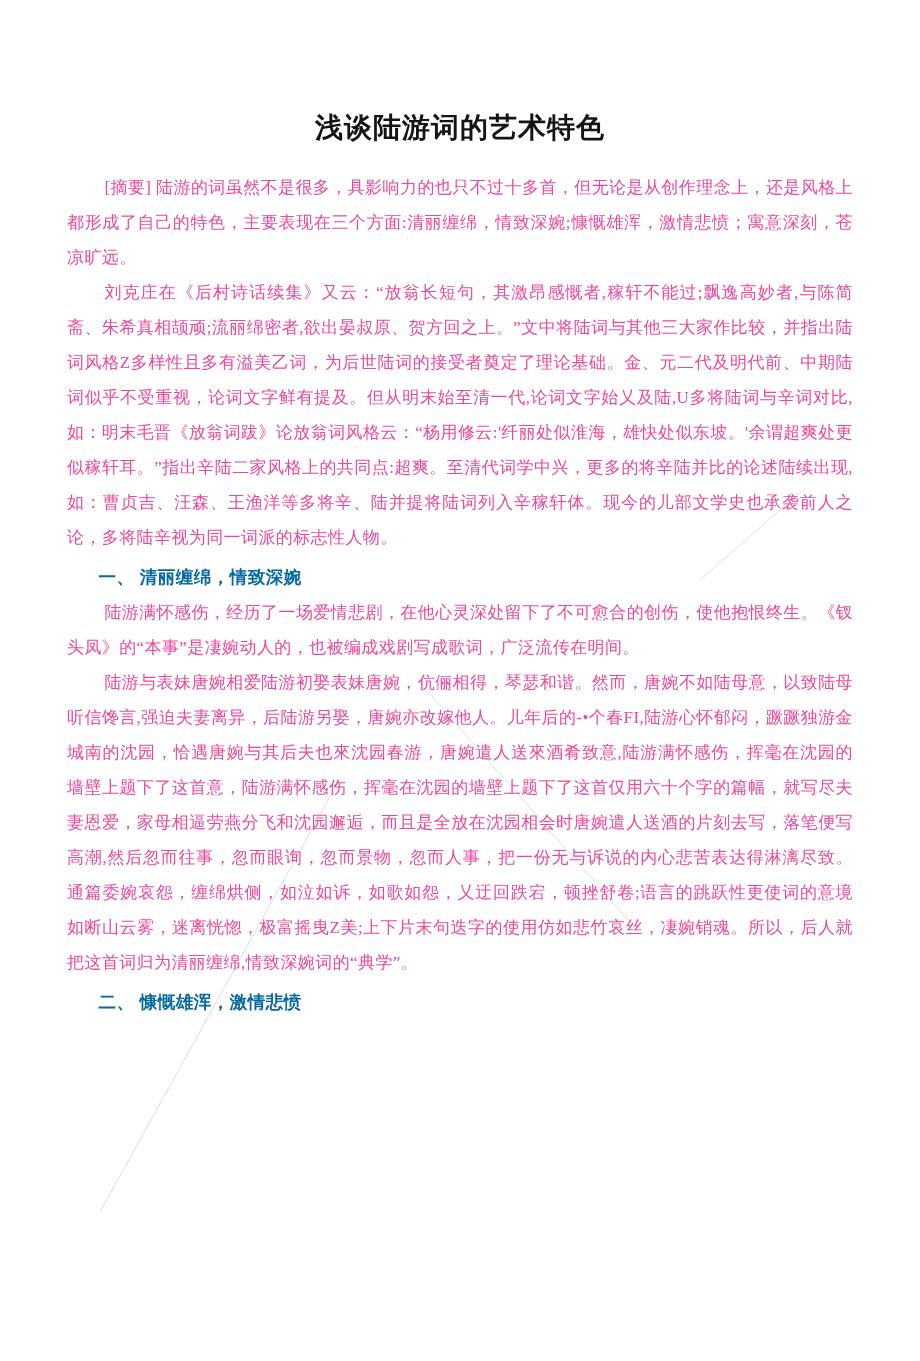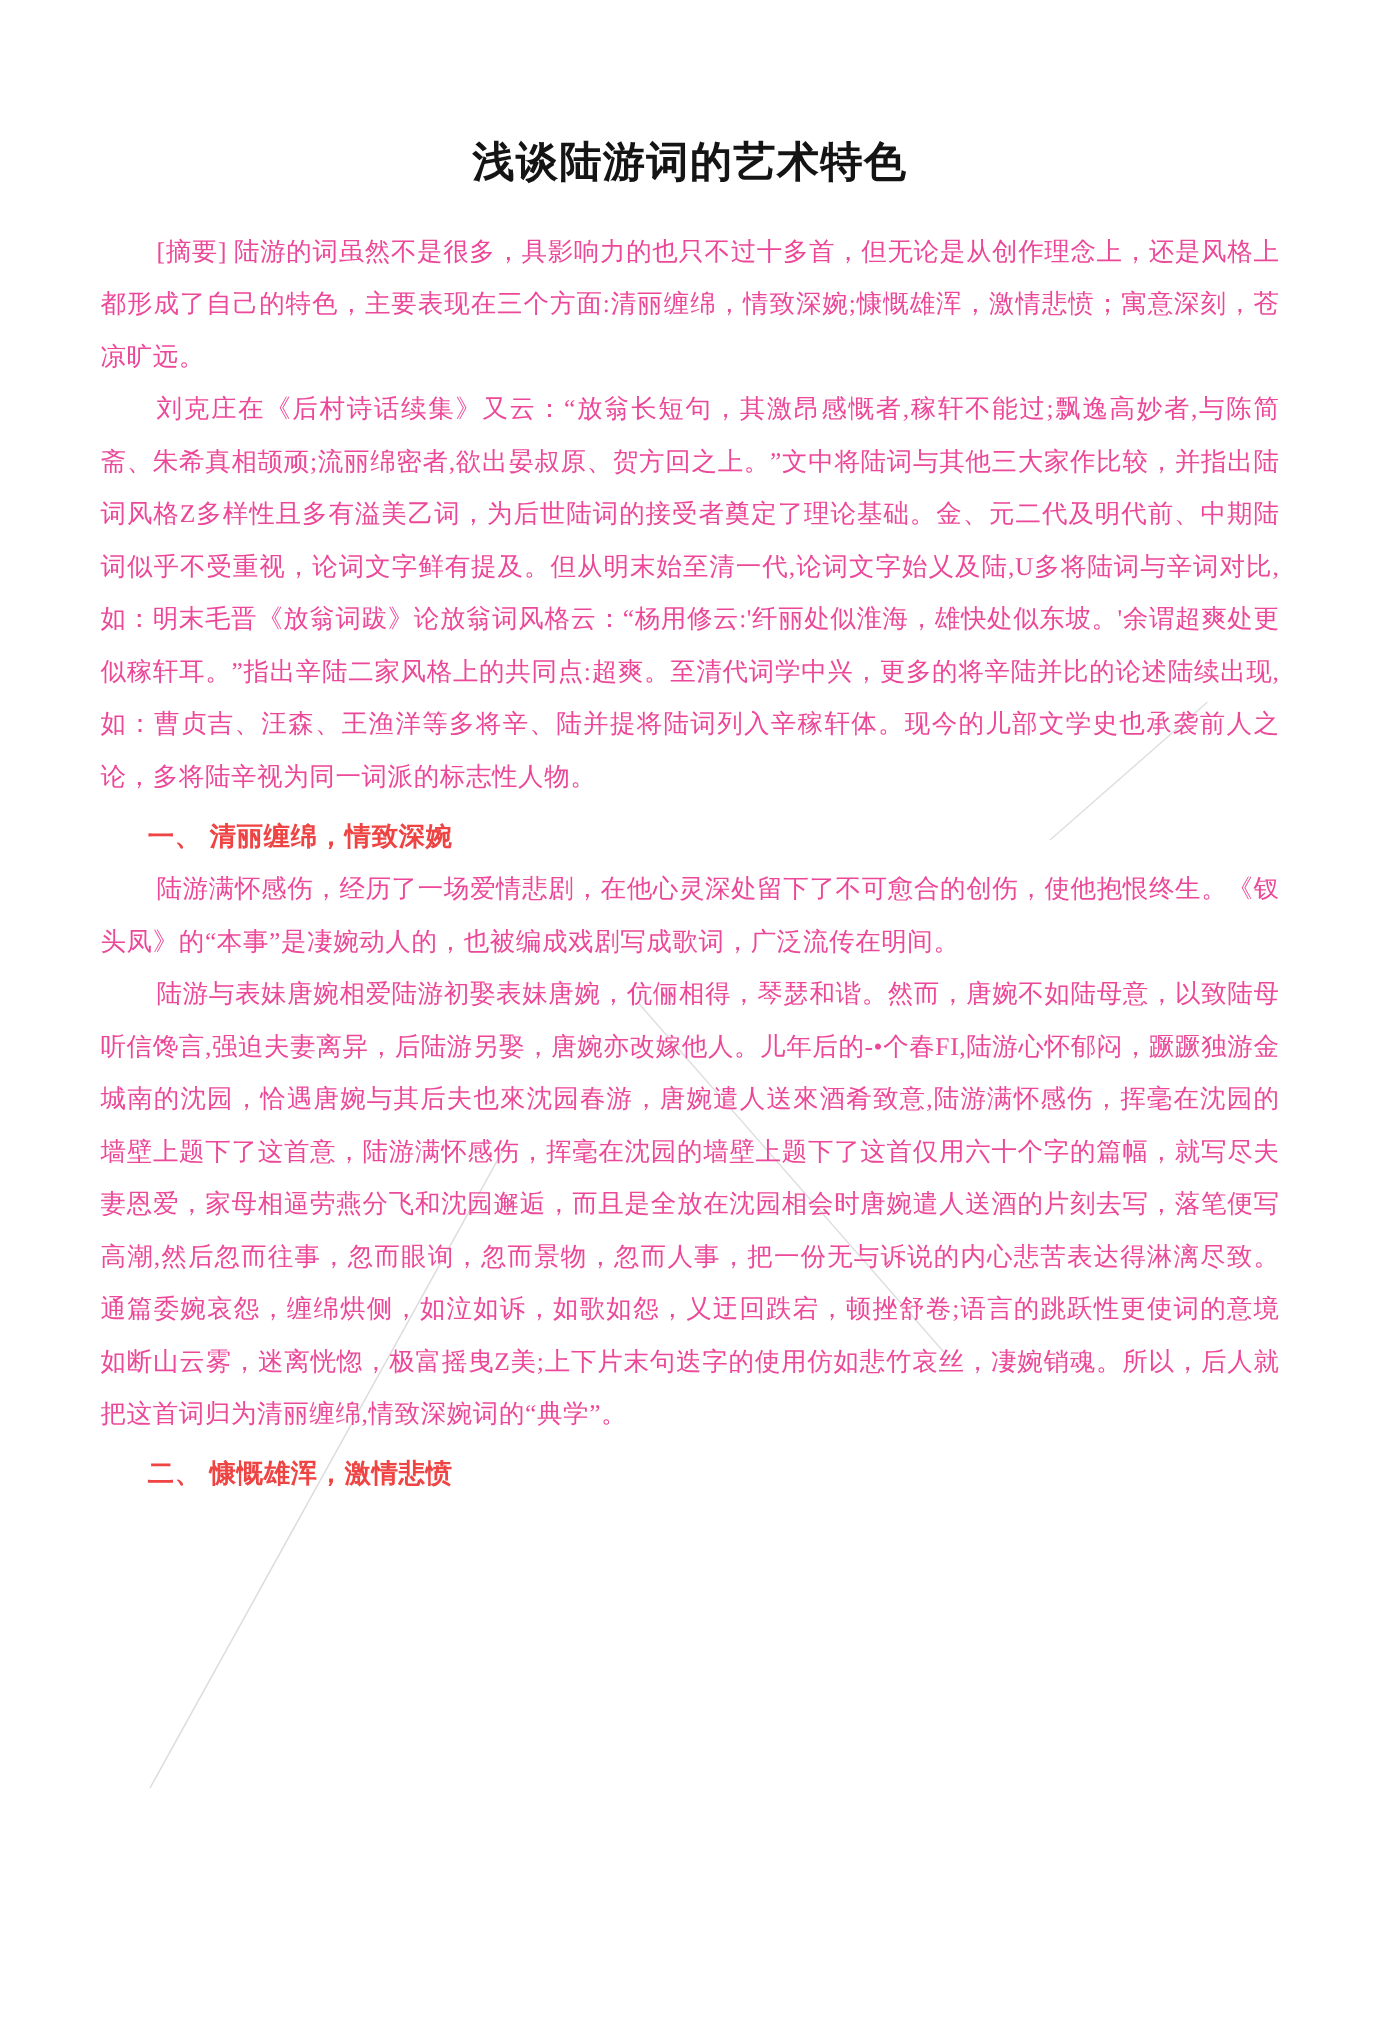--- a/index.html
+++ b/index.html
@@ -12,20 +12,21 @@
     height: 1361px;
     overflow: hidden;
     position: relative;
   }
   .page {
     position: relative;
     width: 920px;
     height: 1047px;
     background: #ffffff;
     color: #1d1d1d;
+    margin-top: 20px;
   }
   .doc {
     position: absolute;
     left: 67px;
     top: 86px;
     width: 786px;
   }
   .doc-title {
     font-family: "Liberation Sans", "DejaVu Sans", sans-serif;
     font-weight: 700;
@@ -48,21 +49,21 @@
     color: #ec4899;
   }
   .heading {
     font-family: "Liberation Sans", "DejaVu Sans", sans-serif;
     font-weight: 700;
     font-size: 17.5px;
     line-height: 35px;
     letter-spacing: 0.5px;
     text-indent: 1.8em;
     margin: 5px 0 0 0;
-    color: #ef4444;
+    color: #0369a1;
   }
   .mt-sm { margin-top: 5px; }
   .mt-xs { margin-top: 3px; }
   .crease-overlay {
     position: absolute;
     left: 0;
     top: 0;
     width: 920px;
     height: 1361px;
     pointer-events: none;

